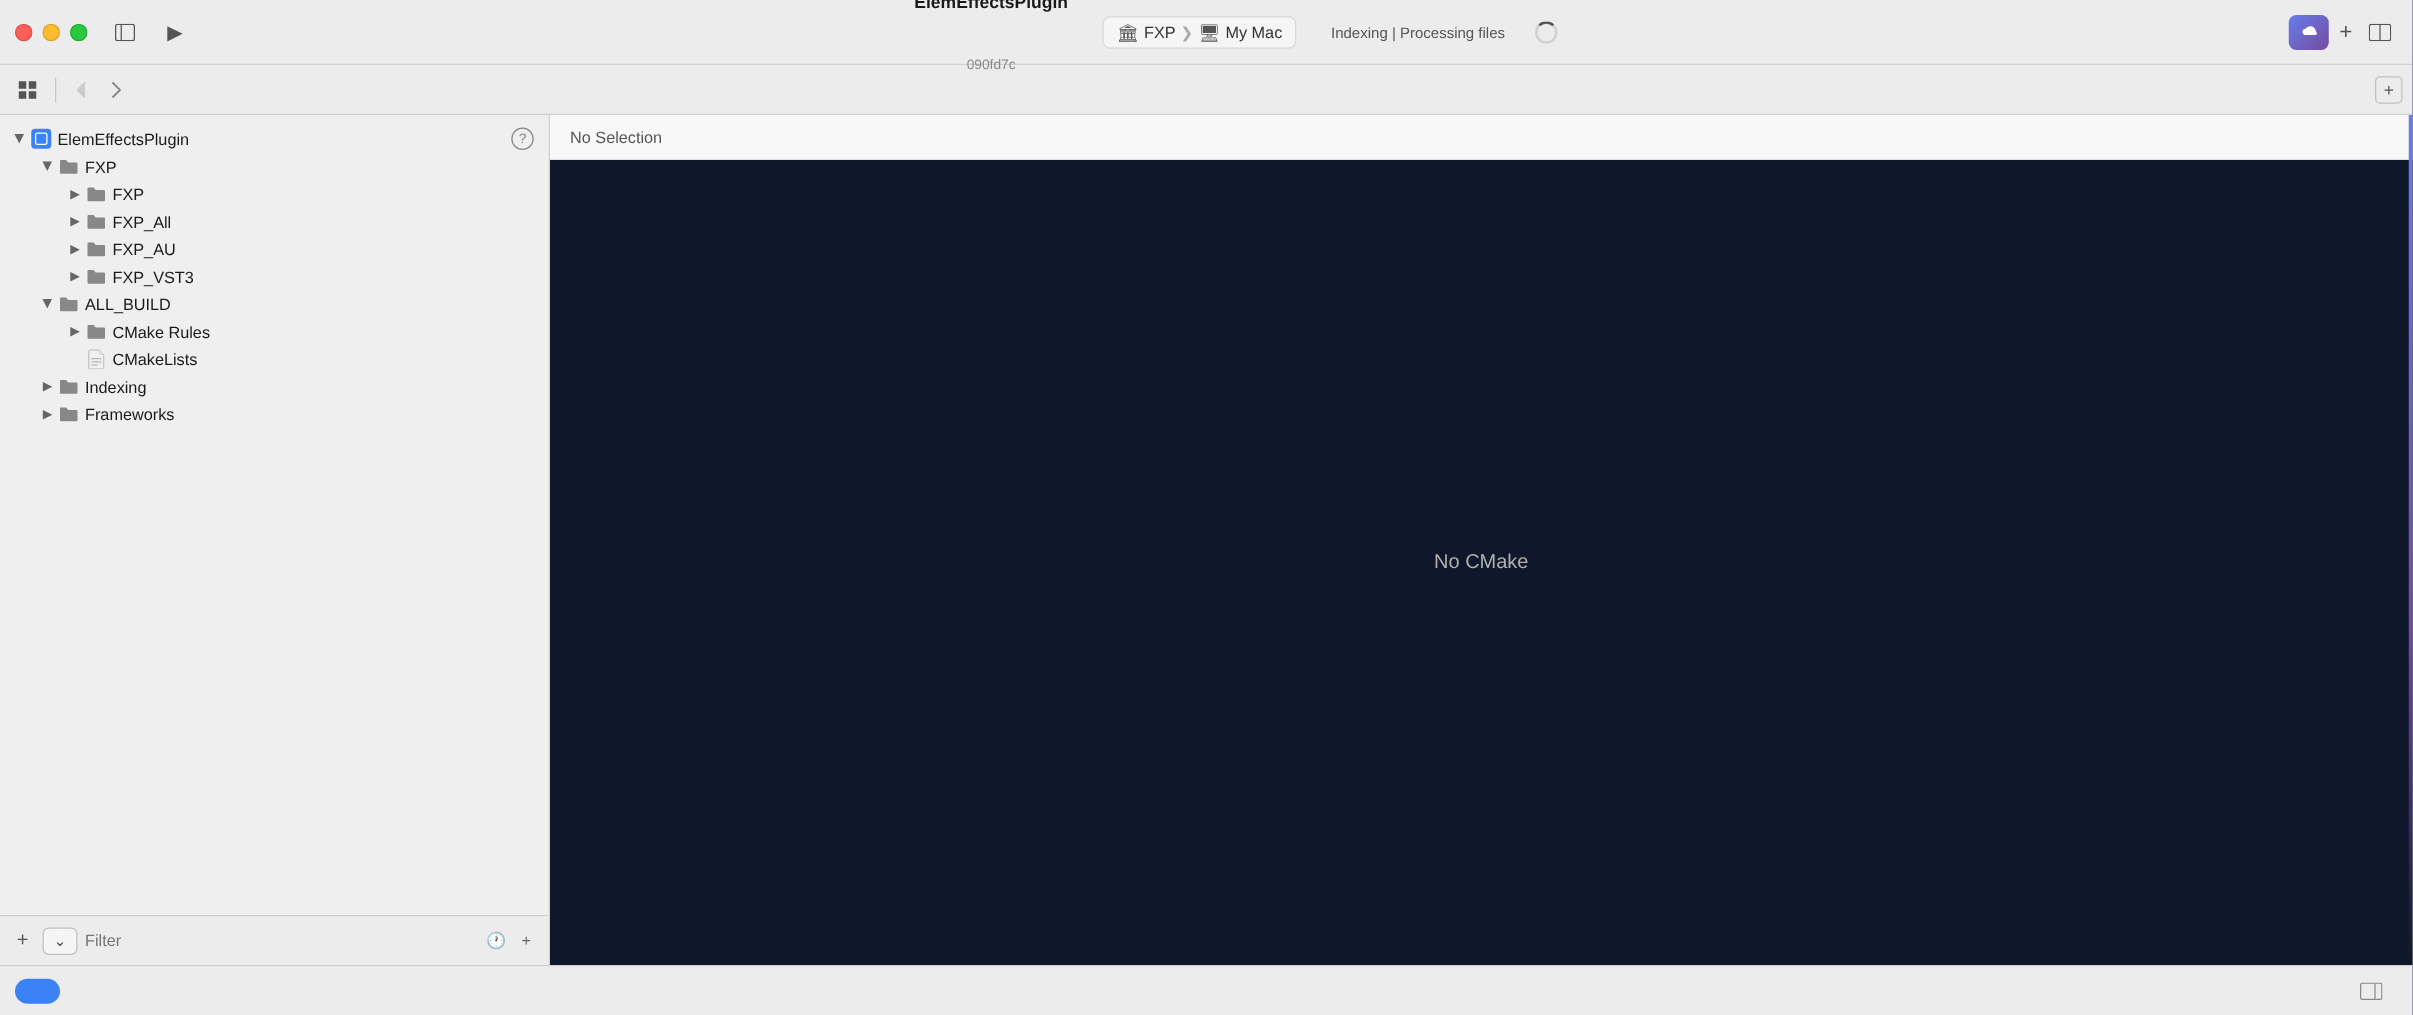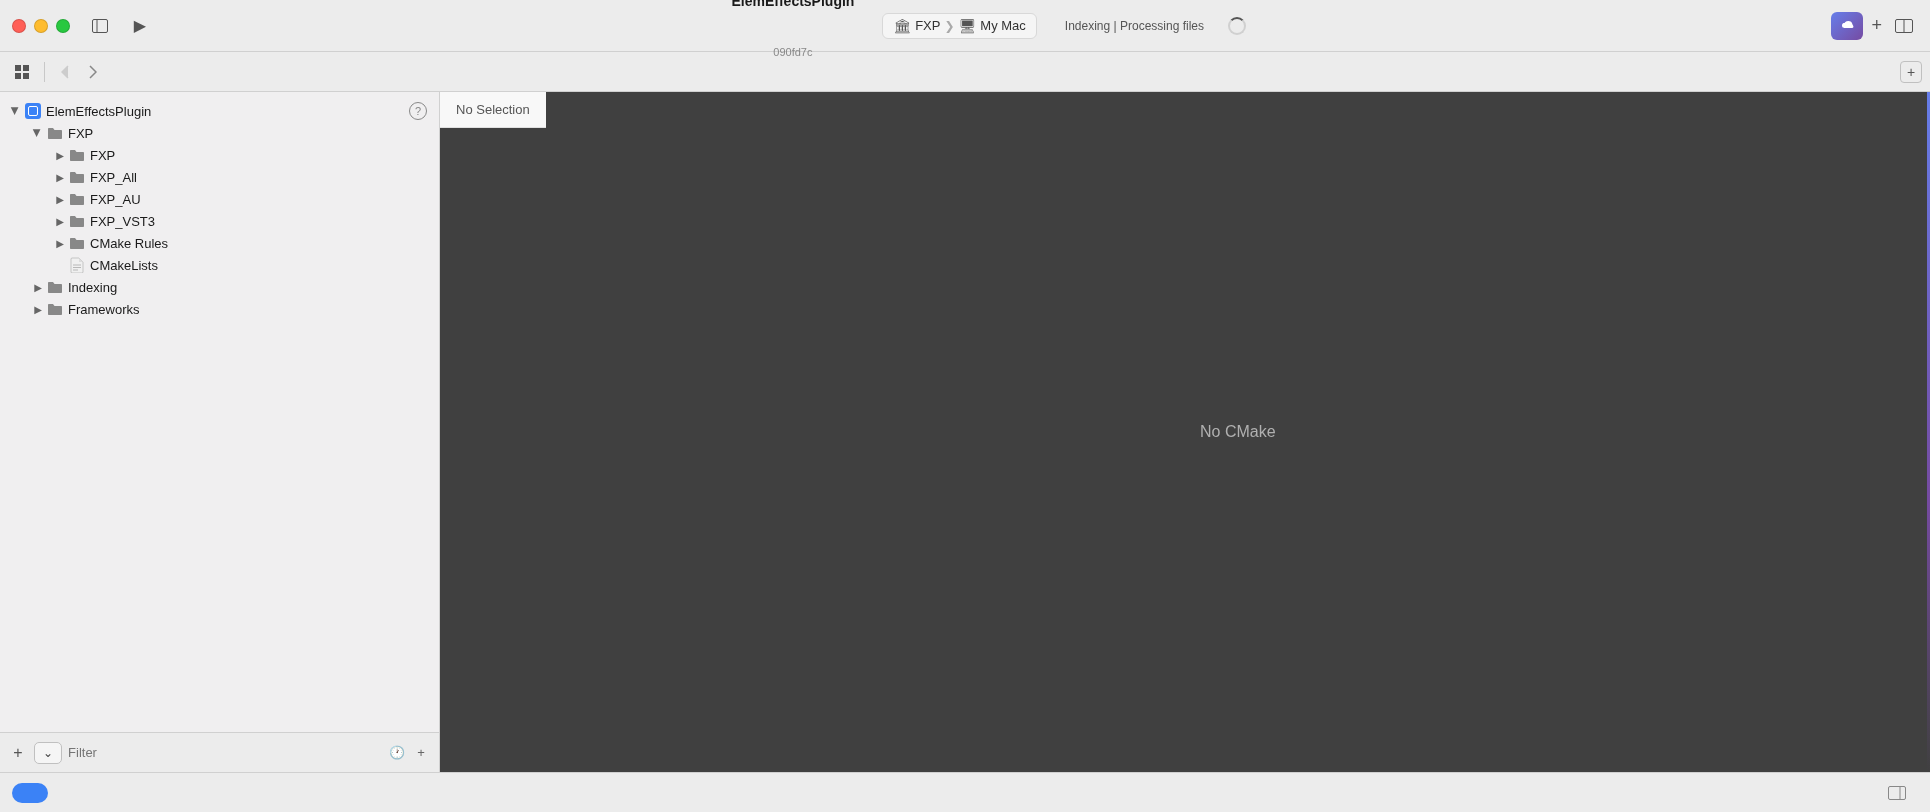--- a/index.html
+++ b/index.html
@@ -359,22 +359,23 @@
       align-items: center;
       justify-content: center;
       font-size: 13px;
       color: #666;
       cursor: pointer;
     }
 
     
     .editor-area {
       flex: 1;
-      background: #404040;
-      display: flex;
+      background: #0f172a;
+      display: flex;
+      flex-direction: column;
     }
 
     .editor-header {
       height: 36px;
       background: #f8f8f8;
       border-bottom: 1px solid #e0e0e0;
       display: flex;
       align-items: center;
       padding: 0 16px;
     }
@@ -569,20 +570,29 @@
       <div class="tree-item tree-indent-3">
         <div class="chevron">▶</div>
         <div class="item-icon">
           <svg class="folder-svg" viewBox="0 0 16 14" fill="#888">
             <path d="M1 3C1 2.4 1.4 2 2 2H6L7.5 4H14C14.6 4 15 4.4 15 5V12C15 12.6 14.6 13 14 13H2C1.4 13 1 12.6 1 12V3Z"></path>
           </svg>
         </div>
         <span class="item-label">FXP_VST3</span>
       </div>
 
+      <div class="tree-item tree-indent-2">
+        <div class="chevron open">▶</div>
+        <div class="item-icon">
+          <svg class="folder-svg" viewBox="0 0 16 14" fill="#888">
+            <path d="M1 3C1 2.4 1.4 2 2 2H6L7.5 4H14C14.6 4 15 4.4 15 5V12C15 12.6 14.6 13 14 13H2C1.4 13 1 12.6 1 12V3Z"></path>
+          </svg>
+        </div>
+        <span class="item-label">ALL_BUILD</span>
+      </div>
 
       <div class="tree-item tree-indent-3">
         <div class="chevron">▶</div>
         <div class="item-icon">
           <svg class="folder-svg" viewBox="0 0 16 14" fill="#888">
             <path d="M1 3C1 2.4 1.4 2 2 2H6L7.5 4H14C14.6 4 15 4.4 15 5V12C15 12.6 14.6 13 14 13H2C1.4 13 1 12.6 1 12V3Z"></path>
           </svg>
         </div>
         <span class="item-label">CMake Rules</span>
       </div>

